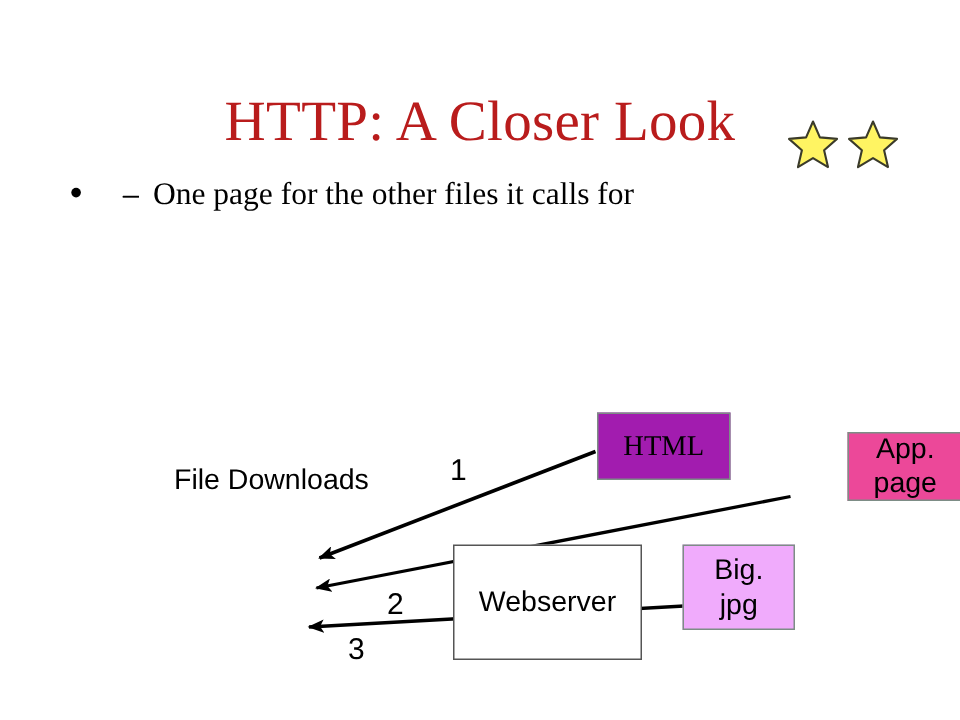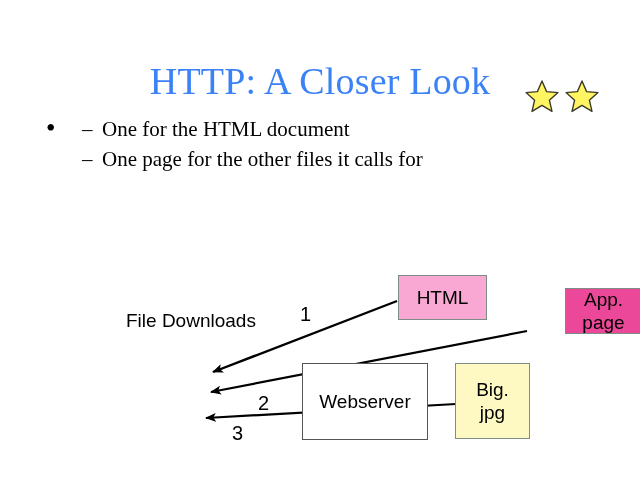--- a/index.html
+++ b/index.html
@@ -21,21 +21,21 @@
   #title {
     position: absolute;
     left: 0;
     top: 58px;
     width: 640px;
     text-align: center;
     font-family: "Liberation Serif", serif;
     font-size: 38px;
     line-height: 46px;
     letter-spacing: 0.2px;
-    color: #3b82f6;
+    color: #b91c1c;
     white-space: nowrap;
   }
   #title-stars {
     position: absolute;
     left: 524px;
     top: 79px;
     width: 80px;
     height: 36px;
   }
 
@@ -111,21 +111,21 @@
   .dbox.teal {
     border: 1px solid #7d8d86;
   }
   .dlabel {
     position: absolute;
     font-family: "Liberation Sans", sans-serif;
     color: #000000;
     white-space: nowrap;
   }
   #lbl-file-downloads {
-    left: 126px;
+    left: 116px;
     top: 309px;
     font-size: 19px;
     line-height: 23px;
   }
   .num {
     font-size: 20px;
     line-height: 22px;
   }
   #num-1 { left: 300px; top: 303px; }
   #num-2 { left: 258px; top: 392px; }
@@ -146,21 +146,20 @@
   </div>
 
   <div id="body">
 
     <div class="l1">
       <span class="bullet">•</span>
     </div>
 
     <div class="l2">
       <span class="dash">–</span>
-      <span>One for the HTML document</span>
     </div>
 
     <div class="l2">
       <span class="dash">–</span>
       <span>One page for the other files it calls for</span>
     </div>
 
   </div>
 
   <div id="diagram">
@@ -183,29 +182,29 @@
 
     <div class="dlabel num" id="num-1">1</div>
     <div class="dlabel num" id="num-2">2</div>
     <div class="dlabel num" id="num-3">3</div>
 
 
     <div class="dbox plain" style="left:302px; top:363px; width:126px; height:77px;">
       <span>Webserver</span>
     </div>
 
-    <div class="dbox teal" style="left:398px; top:275px; width:89px; height:45px; background:#f9a8d4;">
+    <div class="dbox teal" style="left:398px; top:275px; width:89px; height:45px; background:#a21caf;font-family:Liberation Serif, serif;">
       <span>HTML</span>
     </div>
 
     <div class="dbox teal" style="left:529px; top:288px; width:77px; height:46px; background:#ec4899;margin-left:36px;">
       <span>App.</span>
       <span>page</span>
     </div>
 
-    <div class="dbox teal" style="left:455px; top:363px; width:75px; height:76px; background:#fef9c3;">
+    <div class="dbox teal" style="left:455px; top:363px; width:75px; height:57px; background:#f0abfc;">
       <span>Big.</span>
       <span>jpg</span>
     </div>
 
   </div>
 
 </div>
 
 </body></html>

